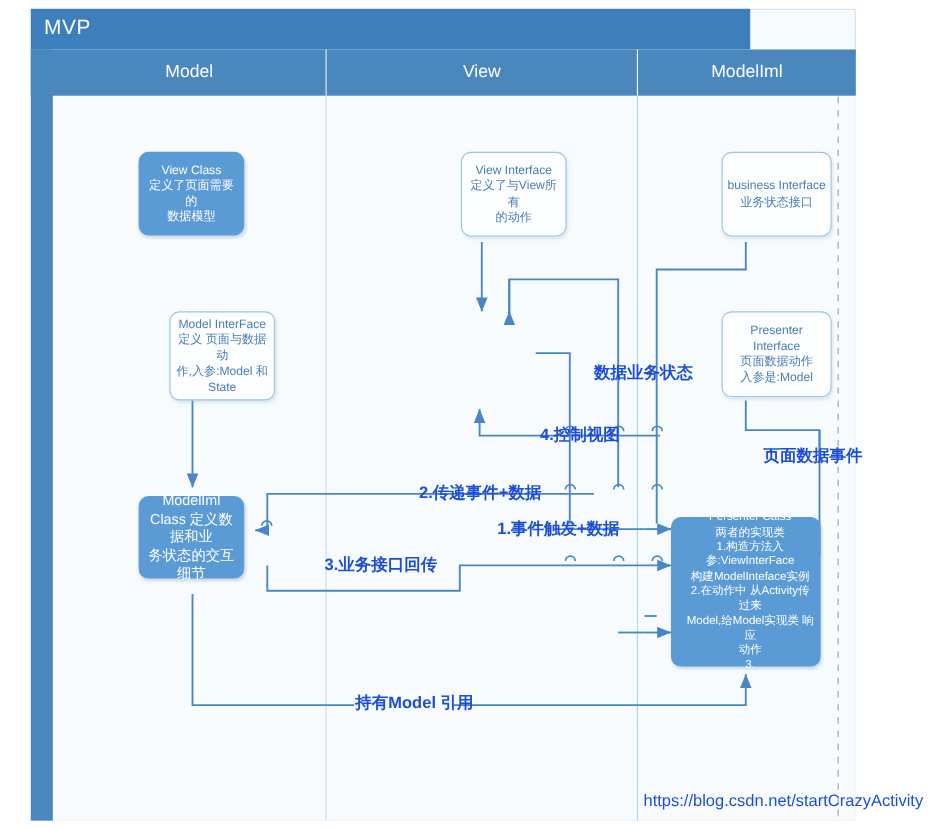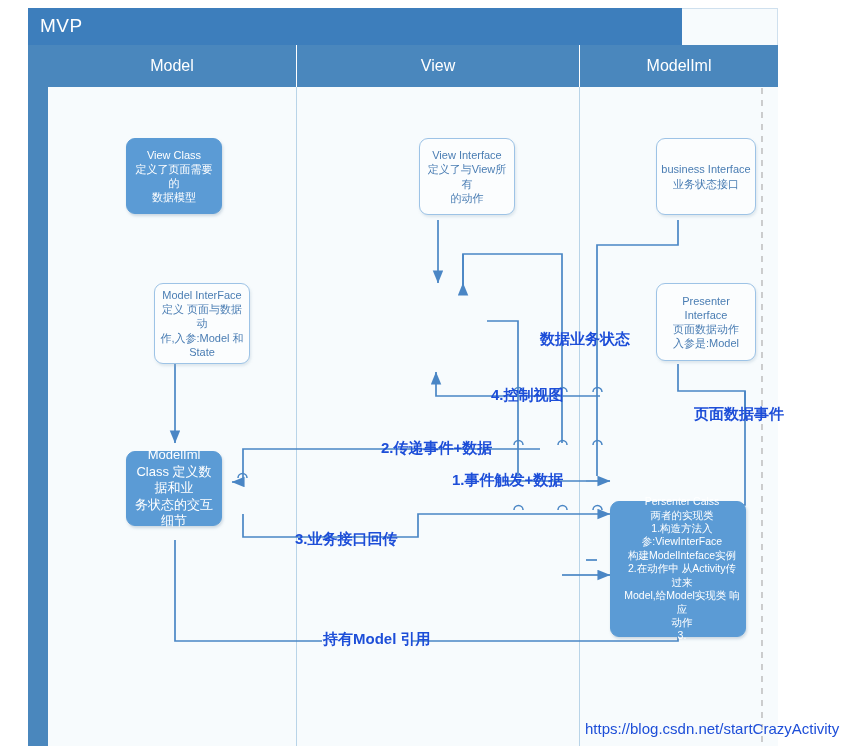--- a/index.html
+++ b/index.html
@@ -150,21 +150,21 @@
     <span>business  Interface
 业务状态接口</span>
   </div>
 
   <div class="node outline" style="left:628px;top:283px;width:100px;height:78px;font-size:11px;">
     <span>Presenter Interface
 页面数据动作
 入参是:Model</span>
   </div>
 
-  <div class="node filled" style="left:610px;top:501px;width:136px;height:136px;font-size:10.5px;padding-left:12px;">
+  <div class="node filled" style="left:610px;top:470px;width:136px;height:136px;font-size:10.5px;padding-left:12px;">
     <span>Persenter Calss
 两者的实现类
 1.构造方法入
 参:ViewInterFace
 构建ModelInteface实例
 2.在动作中 从Activity传过来
 Model,给Model实现类 响应
 动作
 3.</span>
   </div>
@@ -172,19 +172,19 @@
   <div class="ann" style="left:540px;top:330px;">数据业务状态</div>
 
   <div class="ann" style="left:491px;top:386px;">4.控制视图</div>
 
   <div class="ann" style="left:694px;top:405px;">页面数据事件</div>
 
   <div class="ann" style="left:381px;top:439px;">2.传递事件+数据</div>
 
   <div class="ann" style="left:452px;top:471px;">1.事件触发+数据</div>
 
-  <div class="ann" style="left:295px;top:530px;text-align:right;">3.业务接口回传</div>
+  <div class="ann" style="left:295px;top:504px;text-align:right;">3.业务接口回传</div>
 
   <div class="ann" style="left:323px;top:630px;">持有Model 引用</div>
 
   <div class="watermark">https://blog.csdn.net/startCrazyActivity</div>
 
 </div>
 
 </body></html>

